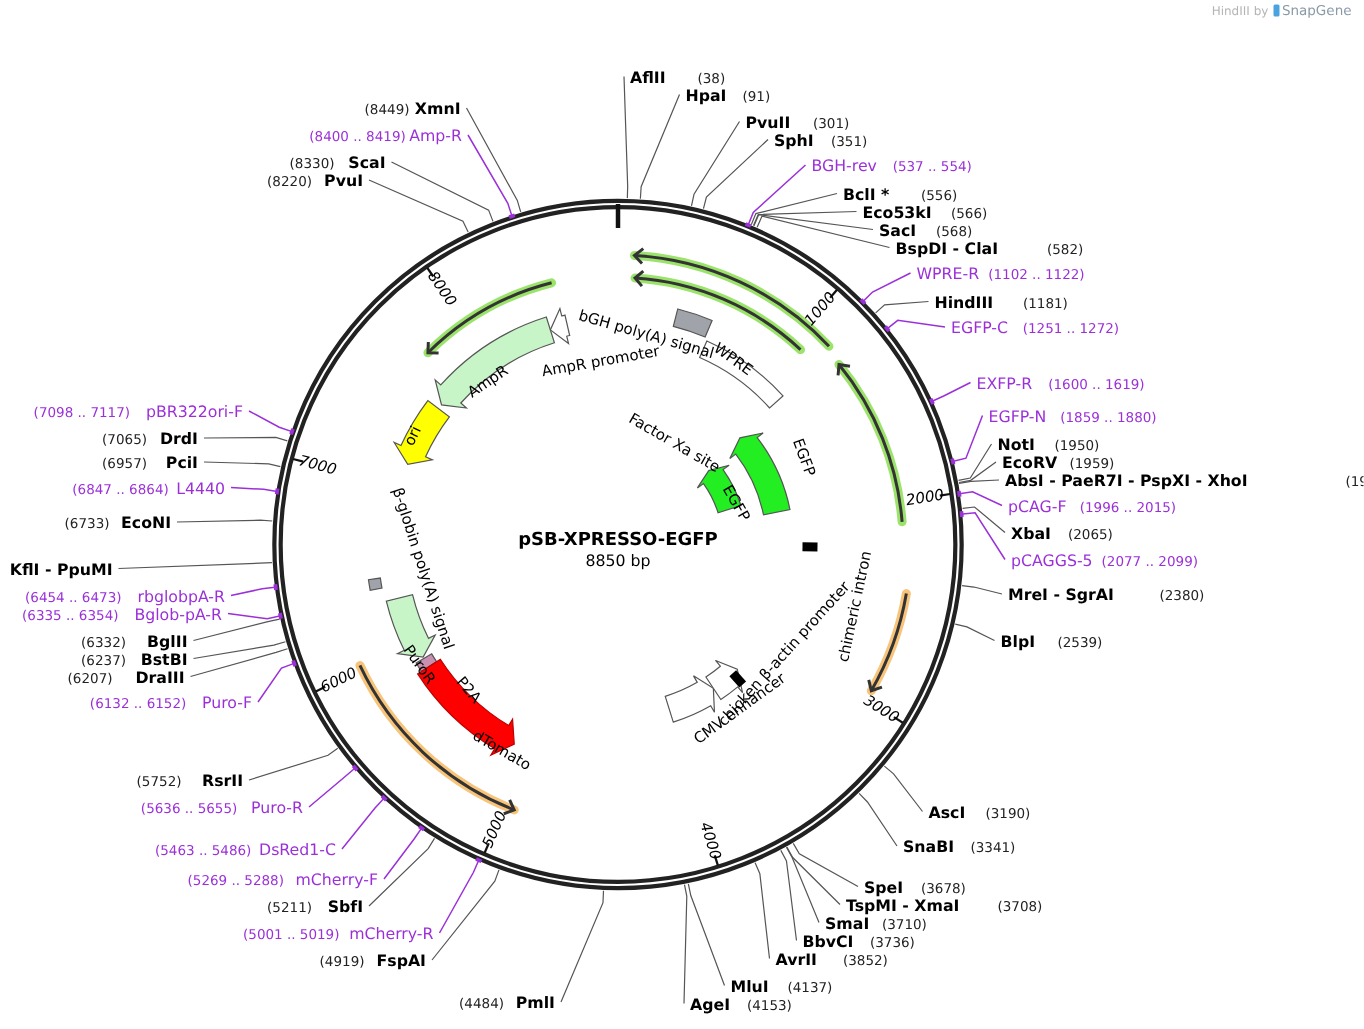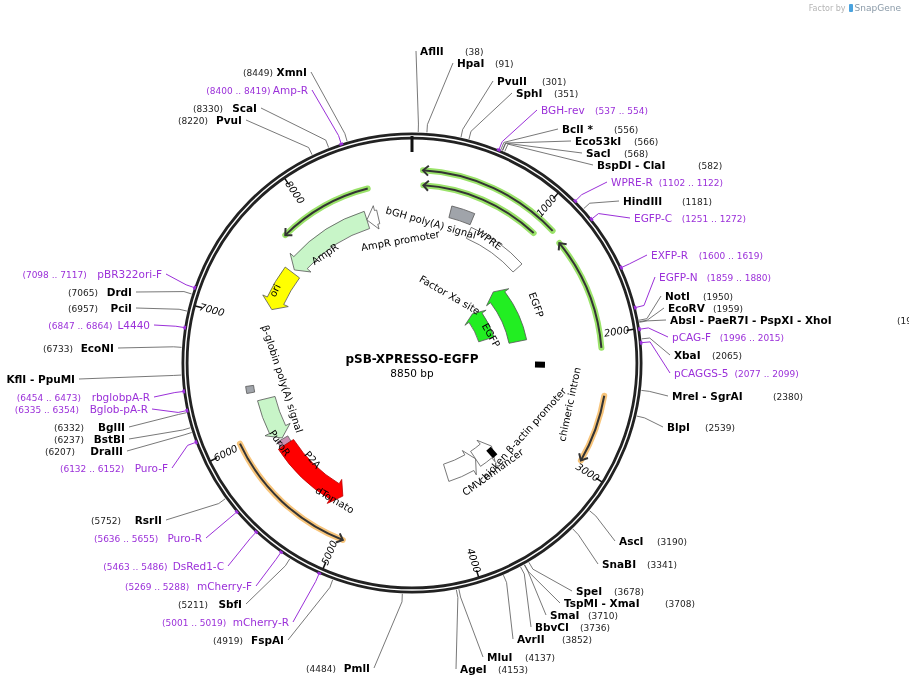--- a/index.html
+++ b/index.html
@@ -13,21 +13,21 @@
   .pos { font-size:9px; fill:#222; }
   .primer { font-size:10.5px; fill:#9b30d9; }
   .primerpos { font-size:9px; fill:#9b30d9; }
   .feat { font-size:10px; fill:#000; }
   .tick { font-size:10px; fill:#000; font-style:italic; }
 </style>
 </head>
 <body>
 
 <div class="credit">
-  <span>Factor by</span><span class="logo"></span><span class="brand">SnapGene</span>
+  <span>HindIII by</span><span class="logo"></span><span class="brand">SnapGene</span>
 </div>
 
 <svg id="map" viewBox="0 0 909 686" xmlns="http://www.w3.org/2000/svg">
   <g id="orfs">
       <path d="M552.644036832907,230.83247409691023 A193,193 0 0 0 422.9559582571786,170.31121729932755" fill="none" stroke="#9be36a" stroke-width="6" stroke-linecap="round"></path>
       <path d="M552.644036832907,230.83247409691023 A193,193 0 0 0 422.9559582571786,170.31121729932755" fill="none" stroke="#333" stroke-width="2"></path>
       <path d="M428.84835608378006,165.71813844837598 L422.9559582571786,170.31121729932755 L427.99742900884166,175.68186882977113" fill="none" stroke="#333" stroke-width="2"></path>
       <path d="M533.6650171986173,233.07069772349215 A178,178 0 0 0 423.3658925541604,185.36324567689468" fill="none" stroke="#9be36a" stroke-width="6" stroke-linecap="round"></path>
       <path d="M533.6650171986173,233.07069772349215 A178,178 0 0 0 423.3658925541604,185.36324567689468" fill="none" stroke="#333" stroke-width="2"></path>
       <path d="M428.86608479830693,180.7788838153593 L423.3658925541604,185.36324567689468 L427.9444408202574,190.73632185823584" fill="none" stroke="#333" stroke-width="2"></path>

